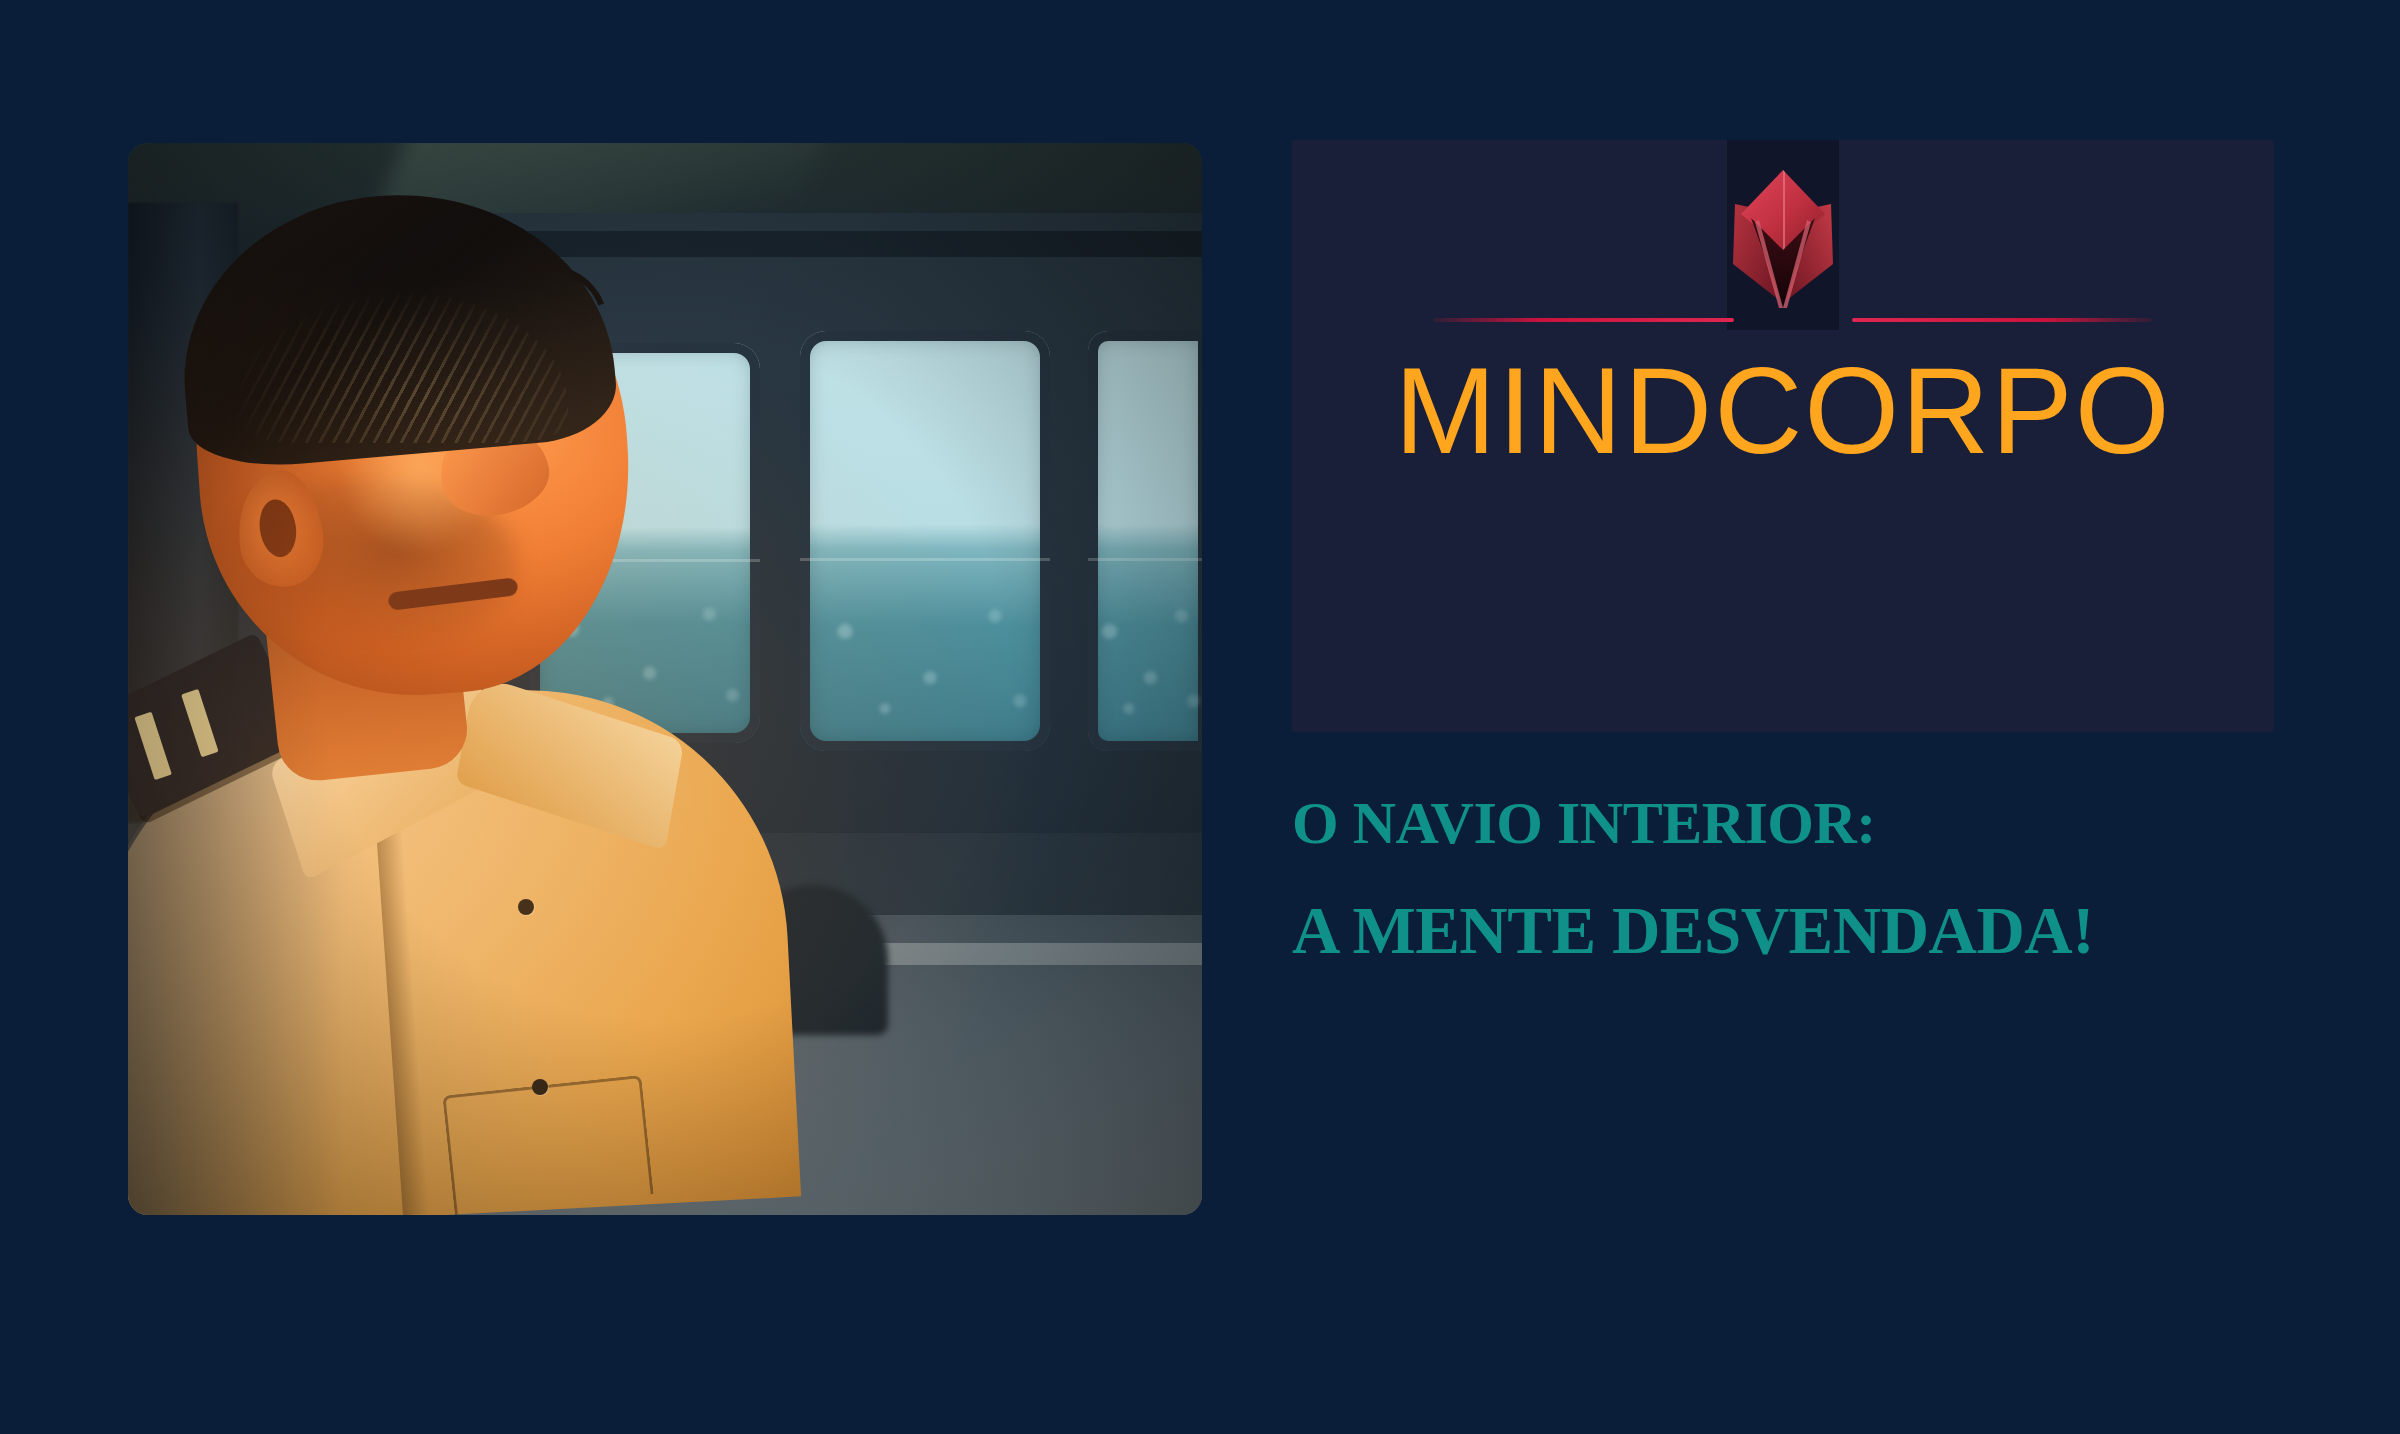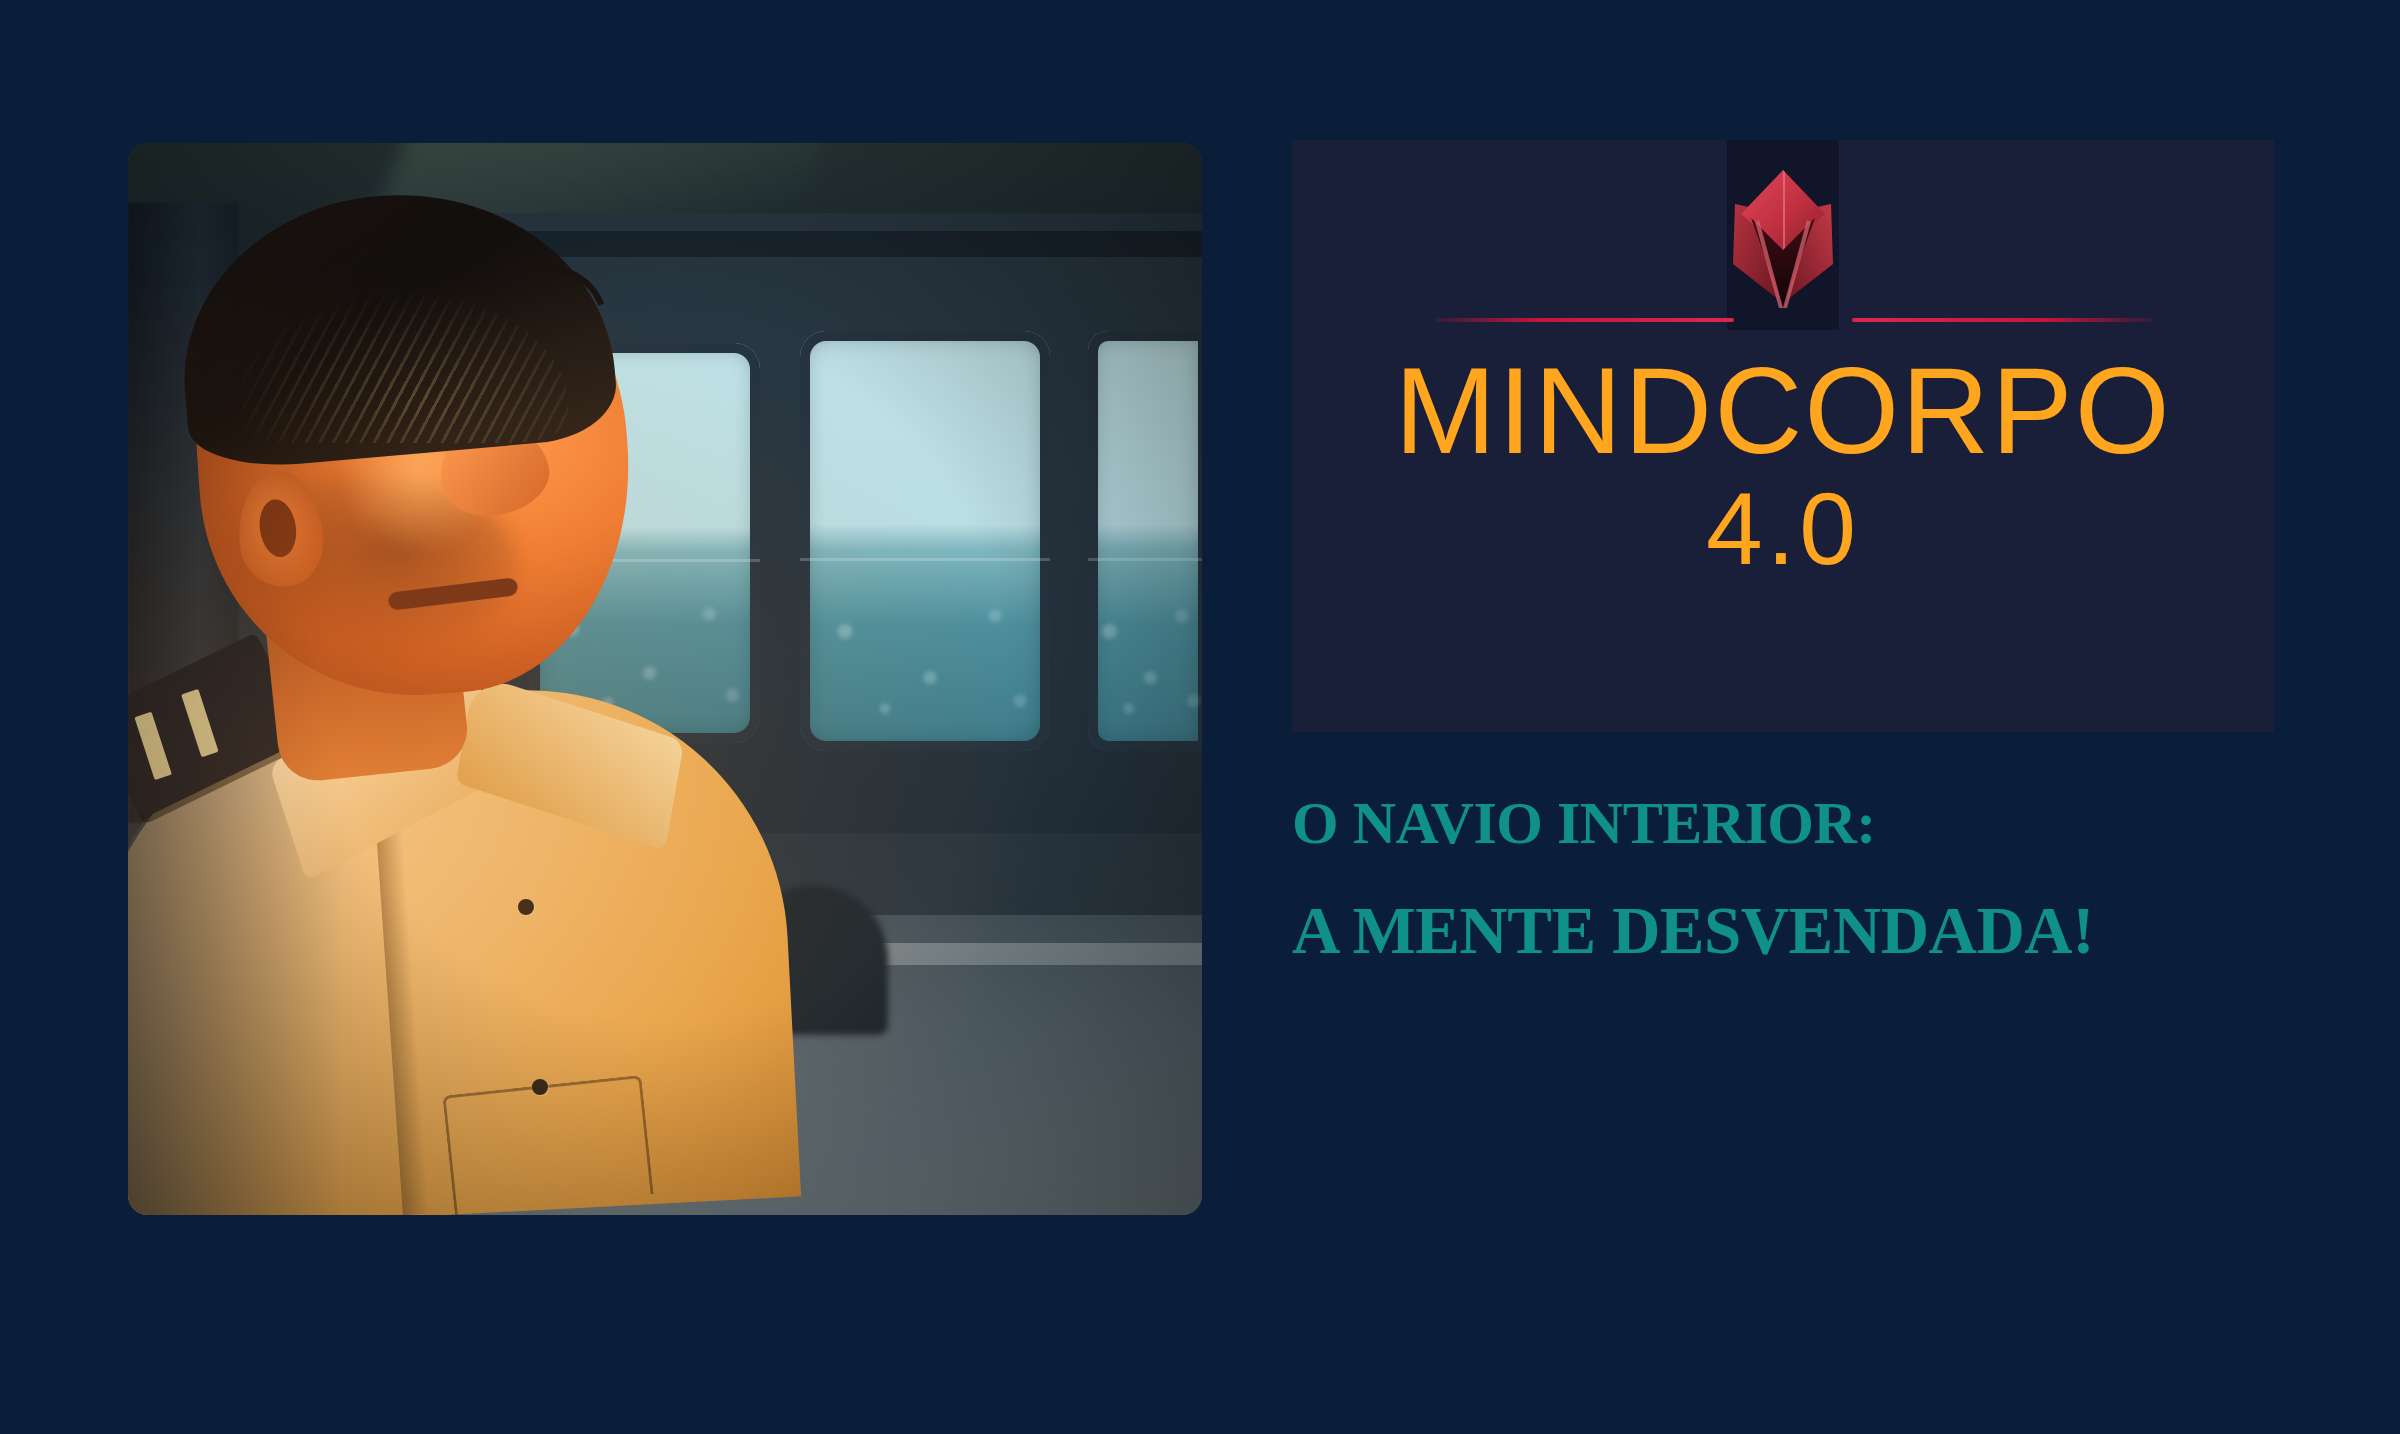--- a/index.html
+++ b/index.html
@@ -469,21 +469,20 @@
           <polygon points="40,62 64,150 60,150 36,64" fill="#d7606f" opacity=".75"></polygon>
           <polygon points="88,62 64,150 68,150 92,64" fill="#d7606f" opacity=".75"></polygon>
           <polygon points="64,12 66,14 66,90 64,92" fill="#f0808d" opacity=".6"></polygon>
         </svg>
       </div>
 
       <div class="rule left"></div>
       <div class="rule right"></div>
 
       <div class="brand-word">MINDCORPO</div>
-      <div class="brand-ver">4.0</div>
     </div>
 
     <div class="headline">
       <span class="l1">O NAVIO INTERIOR:</span>
       <span class="l2">A MENTE DESVENDADA!</span>
     </div>
   </div>
 
 
 </div>

